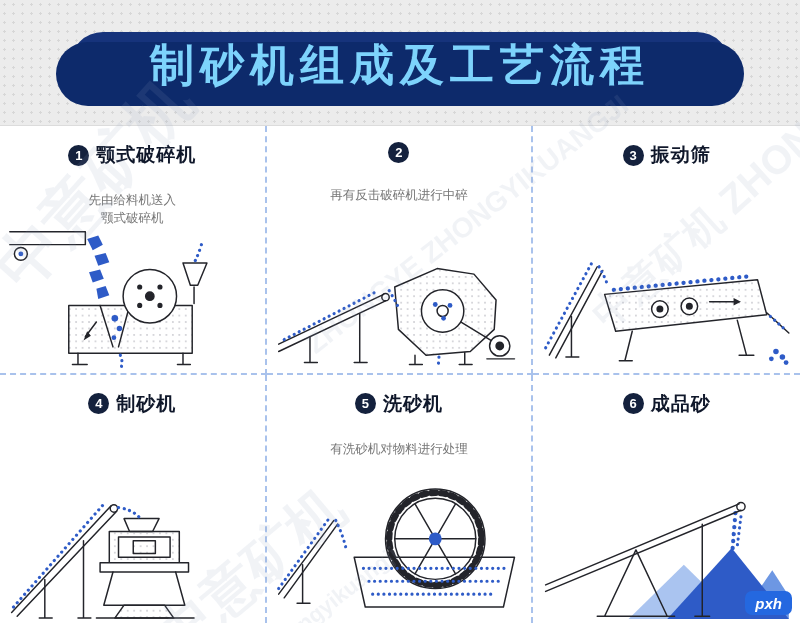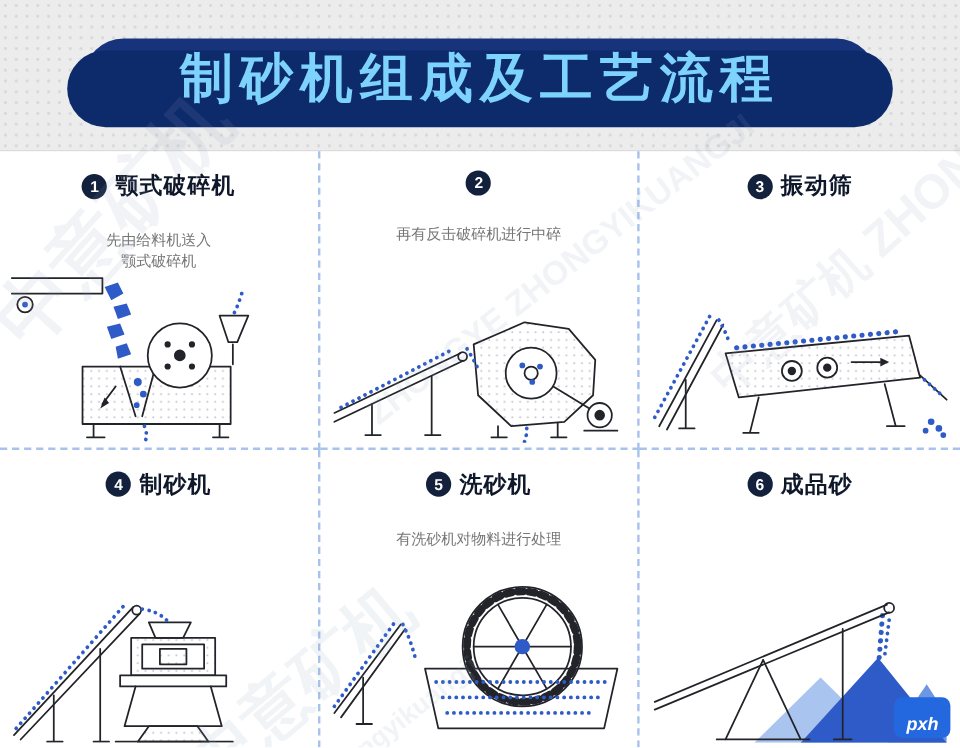--- a/index.html
+++ b/index.html
@@ -52,21 +52,21 @@
   .wm { position:absolute; color:#8fa0bd; opacity:.12; font-weight:bold;
         white-space:nowrap; pointer-events:none; transform-origin:left top; z-index:5; }
   .wm1 { left:-24px; top:250px; font-size:64px; transform:rotate(-48deg); }
   .wm2 { left:300px; top:335px; font-size:28px; transform:rotate(-38deg); }
   .wm3 { left:140px; top:615px; font-size:56px; transform:rotate(-40deg); }
   .wm4 { left:580px; top:300px; font-size:40px; transform:rotate(-42deg); }
   .wm5 { left:262px; top:640px; font-size:22px; transform:rotate(-38deg); }
 
   
   .logo { position:absolute; right:8px; bottom:8px; background:#2468e0; color:#fff;
-          font-style:italic; font-weight:bold; font-size:15px; padding:14px 10px 3px 10px;
+          font-style:italic; font-weight:bold; font-size:15px; padding:4px 10px 3px 10px;
           border-radius:7px; z-index:6; }
 </style>
 </head>
 <body>
 
 <div class="page">
 
   <div class="header">
     <div class="banner">
       <h1>制砂机组成及工艺流程</h1>

